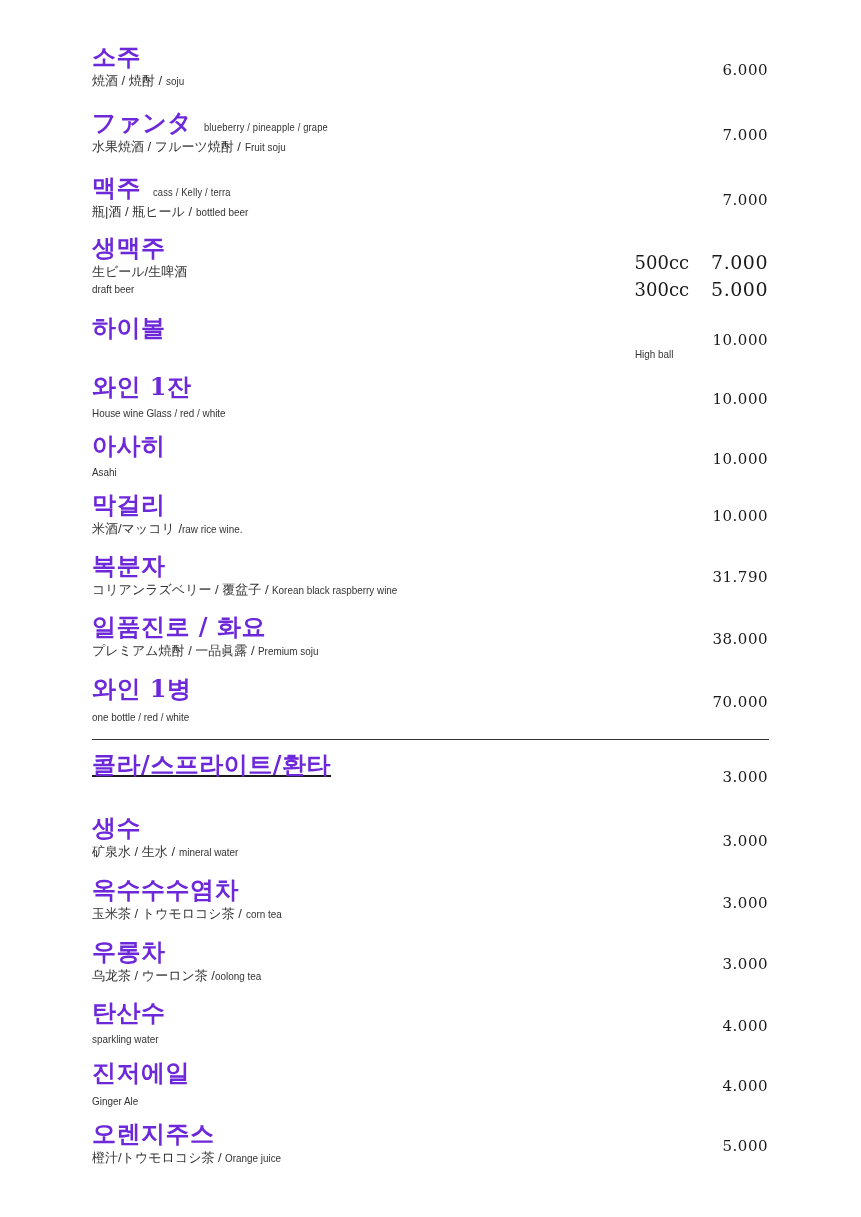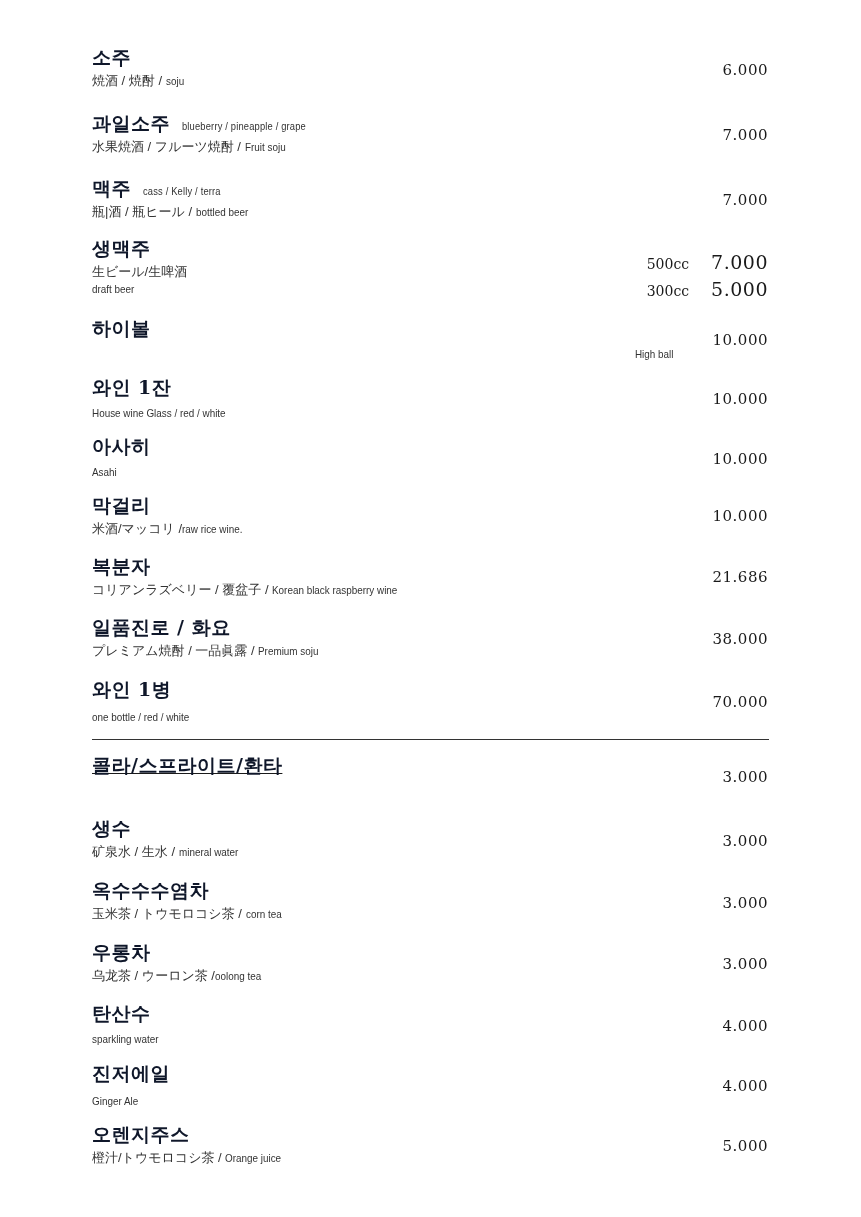--- a/index.html
+++ b/index.html
@@ -1,44 +1,44 @@
 <!DOCTYPE html>
 <html><head>
   <meta charset="utf-8">
   <style>
     html, body { margin: 0; padding: 0; background: #ffffff; }
     body { width: 861px; height: 1217px; position: relative; overflow: hidden; color: #1a1a1a; }
     .item { position: absolute; left: 92px; width: 676px; }
     .title-row { display: flex; align-items: baseline; white-space: nowrap; }
-    .title { font-family: "DejaVu Serif", serif; font-weight: bold; font-size: 19px; letter-spacing: 0.5px; color: #0f172a; line-height: 24px; }
+    .title { font-family: "DejaVu Serif", serif; font-weight: bold; font-size: 24px; letter-spacing: 0.5px; color: #6d28d9; line-height: 24px; }
     .brands { font-family: "Liberation Sans", sans-serif; font-size: 11px; color: #333; margin-left: 12px; transform: scaleX(0.85); transform-origin: left; letter-spacing: 0.2px; }
     .sub { font-family: "Liberation Sans", sans-serif; font-size: 13px; color: #333; line-height: 18px; white-space: nowrap; margin-top: 3px; }
     .sub .en { font-size: 11.5px; display: inline-block; transform: scaleX(0.86); transform-origin: left; }
     .sub2 { font-family: "Liberation Sans", sans-serif; font-size: 11.5px; color: #333; line-height: 16px; white-space: nowrap; display: block; transform: scaleX(0.86); transform-origin: left; }
     .price { position: absolute; right: 0; font-family: "DejaVu Serif", serif; font-size: 15px; color: #1a1a1a; letter-spacing: 0.5px; }
     .size-row { position: absolute; right: 0; display: flex; align-items: baseline; font-family: "DejaVu Serif", serif; color: #1a1a1a; }
-    .size-row .size { font-size: 14px; margin-right: 22px; margin-left: 8px; }
+    .size-row .size { font-size: 18px; margin-right: 22px; margin-left: 8px; }
     .size-row .p { font-size: 19px; letter-spacing: 0.5px; }
     .divider { position: absolute; left: 92px; width: 677px; top: 739px; height: 0; border-top: 1.3px solid #333; }
     .gap { display: inline-block; width: 22px; }
   </style>
 </head>
 <body>
 
 <div class="item" style="top:45px;height:50px;">
   <div class="title-row">
       <span class="title">소주</span>
     </div>
   <div class="sub"><span>焼酒 / 焼酎 / </span><span class="en">soju</span></div>
   <span class="price" style="top:16px;">6.000</span>
 </div>
 
 <div class="item" style="top:111px;height:50px;">
   <div class="title-row">
-      <span class="title">과일소주</span>
+      <span class="title">ファンタ</span>
       <span class="brands">blueberry / pineapple / grape</span>
     </div>
   <div class="sub"><span>水果焼酒 / フルーツ焼酎 / </span><span class="en">Fruit soju</span></div>
   <span class="price" style="top:15px;">7.000</span>
 </div>
 
 <div class="item" style="top:176px;height:50px;">
   <div class="title-row">
       <span class="title">맥주</span>
       <span class="brands">cass / Kelly / terra</span>
@@ -93,21 +93,21 @@
     </div>
   <div class="sub"><span>米酒/マッコリ /</span><span class="en">raw rice wine.</span></div>
   <span class="price" style="top:14px;">10.000</span>
 </div>
 
 <div class="item" style="top:554px;height:50px;">
   <div class="title-row">
       <span class="title">복분자</span>
     </div>
   <div class="sub"><span>コリアンラズベリー / 覆盆子 / </span><span class="en">Korean black raspberry wine</span></div>
-  <span class="price" style="top:14px;">21.686</span>
+  <span class="price" style="top:14px;">31.790</span>
 </div>
 
 <div class="item" style="top:615px;height:50px;">
   <div class="title-row">
       <span class="title">일품진로 / 화요</span>
     </div>
   <div class="sub"><span>プレミアム焼酎 / 一品眞露 / </span><span class="en">Premium soju</span></div>
   <span class="price" style="top:15px;margin-left:20px;">38.000</span>
 </div>
 

